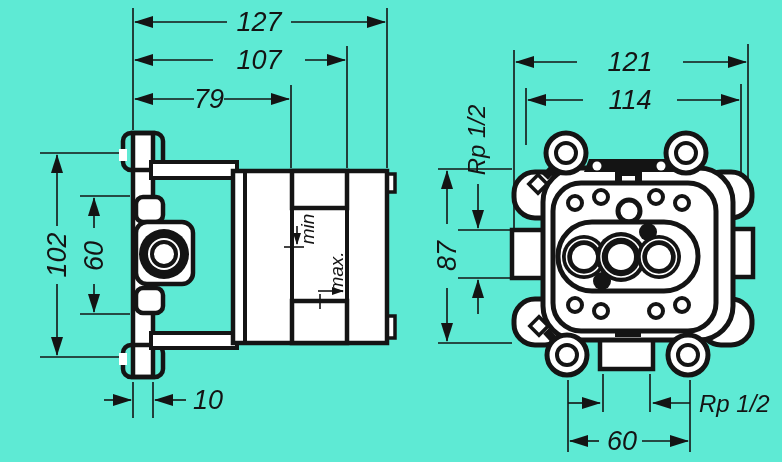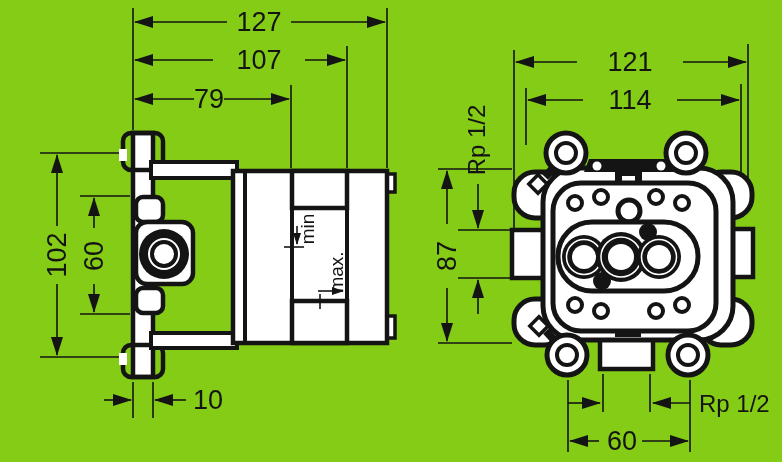--- a/index.html
+++ b/index.html
@@ -1,21 +1,22 @@
 <!DOCTYPE html>
 <html><head>
 <meta charset="utf-8">
 <style>
   html,body{margin:0;padding:0;background:#ffffff;}
   .canvas{
     position:relative;
     width:782px;height:462px;
-    background:#84cc16;
+    background:#5eead4;
     font-family:"Liberation Sans", sans-serif;
     overflow:hidden;
+    font-style:italic;
   }
   svg{display:block;}
   text{fill:#141414;}
   .dimtxt{font-size:27px;}
   .dimtxt-sm{font-size:24px;}
   .lvltxt{font-size:19px;}
   .dl{stroke:#141414;stroke-width:1.6;fill:none;}
   .o5{stroke:#141414;stroke-width:5;fill:#ffffff;}
   .o45{stroke:#141414;stroke-width:4.5;fill:#ffffff;}
   .o45n{stroke:#141414;stroke-width:4.5;fill:none;}

